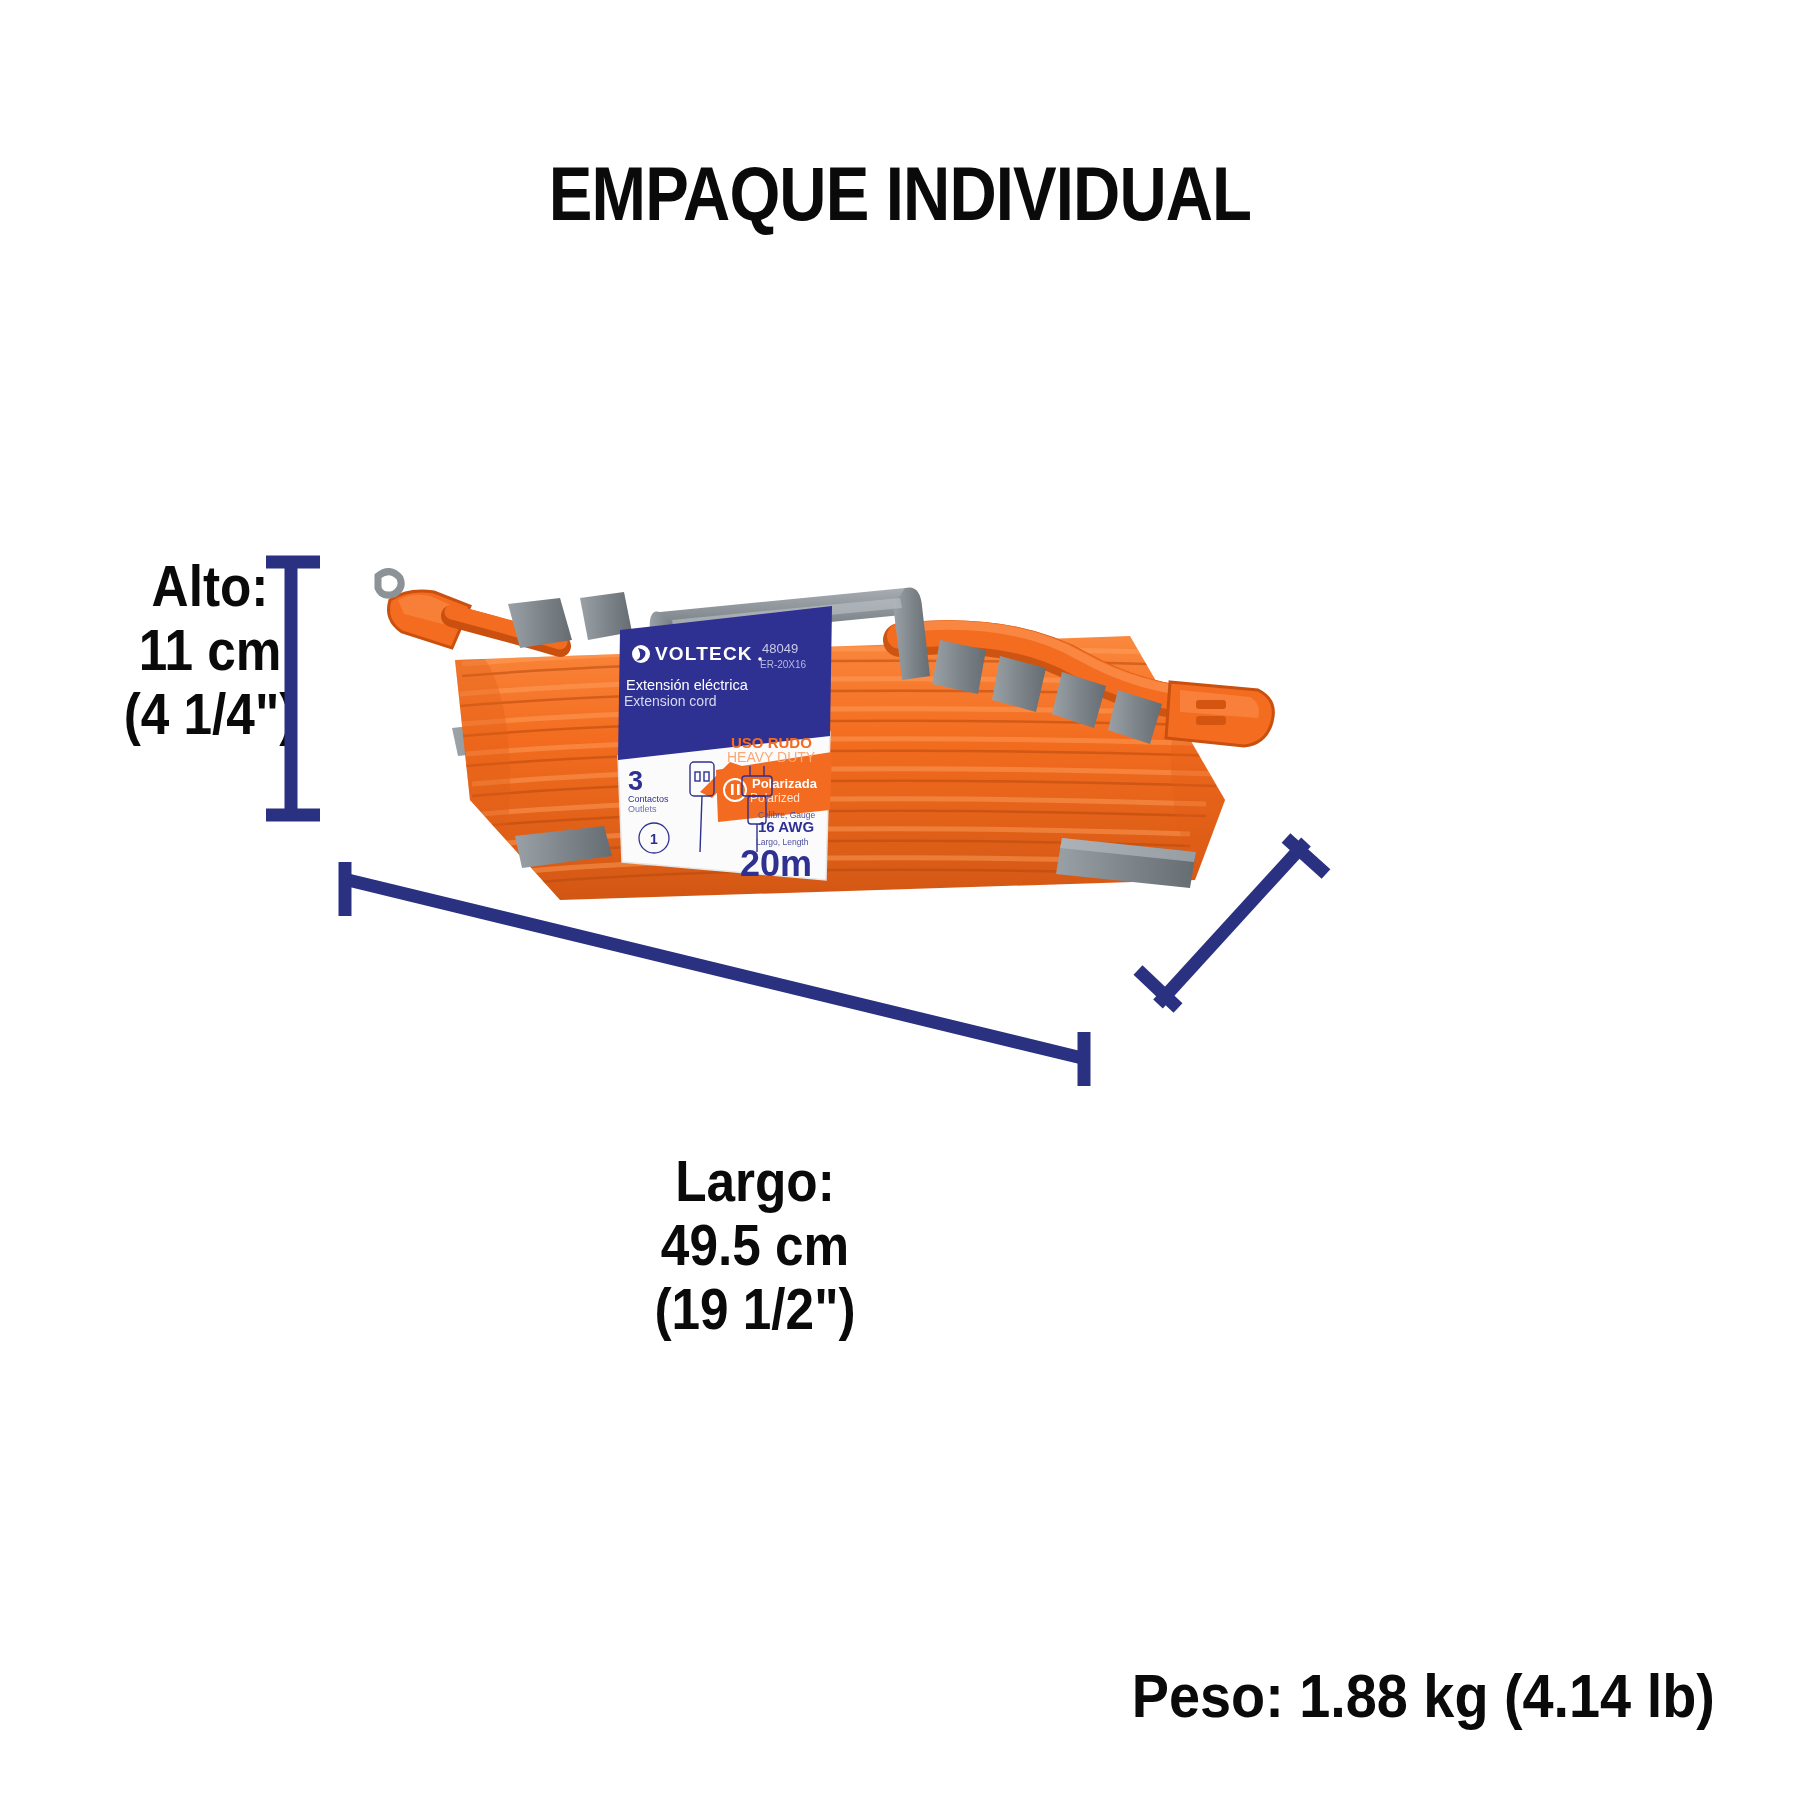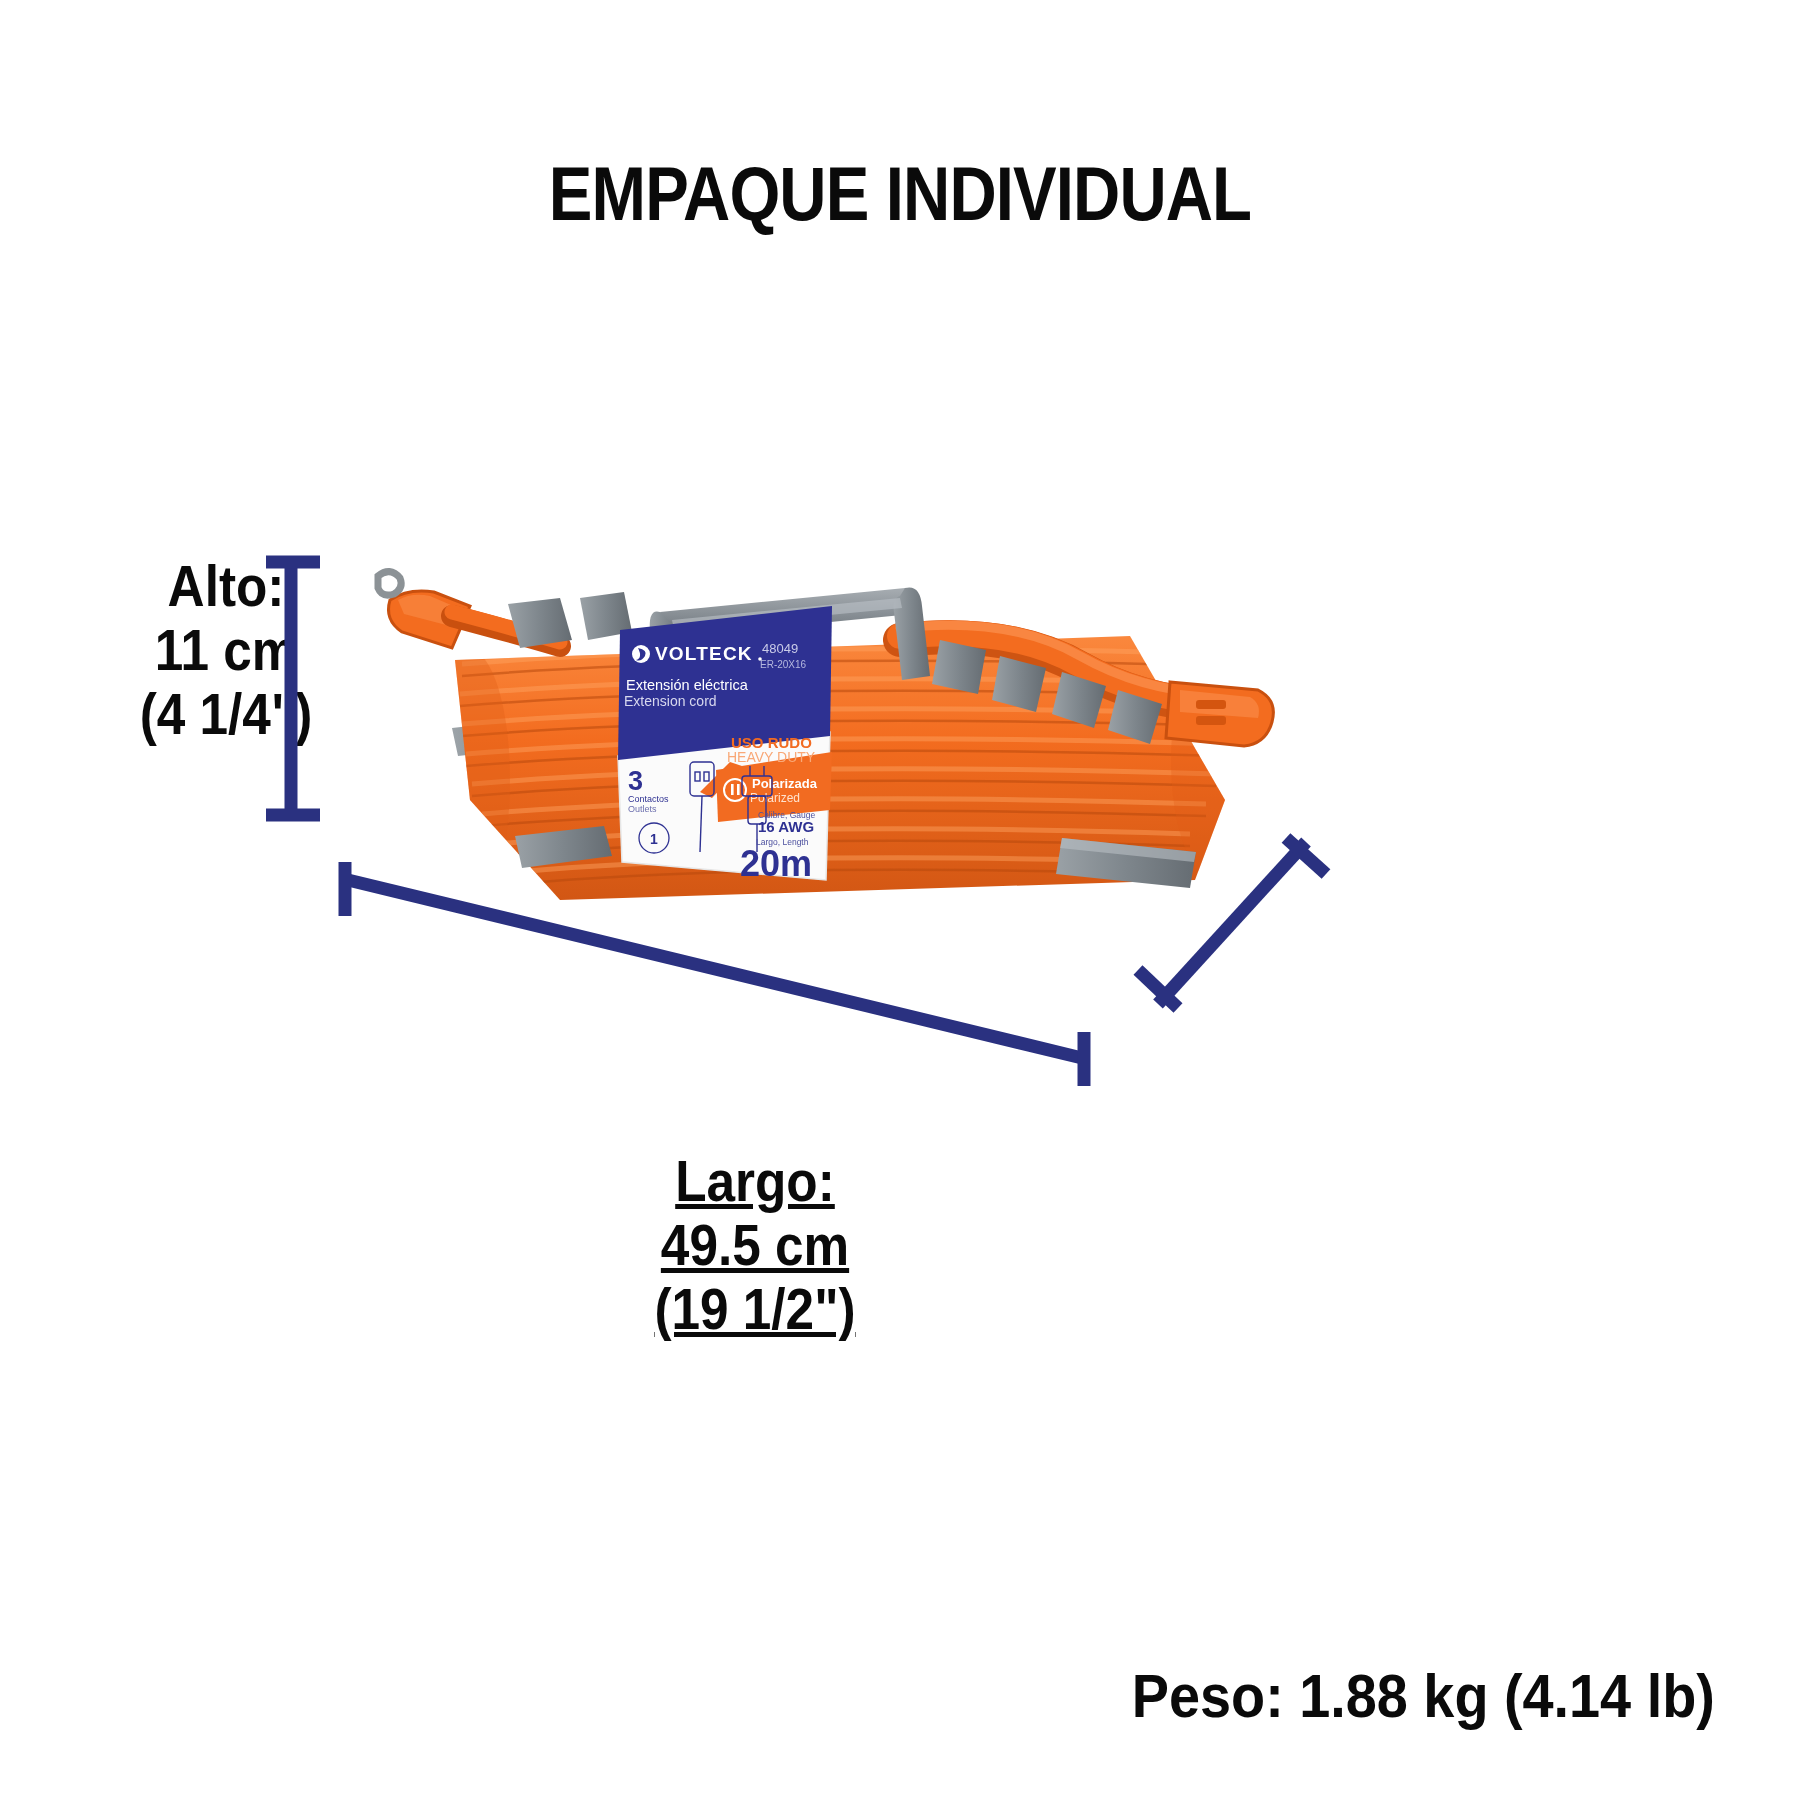--- a/index.html
+++ b/index.html
@@ -51,29 +51,28 @@
   }
   .dim-block .dim-line {
     display: block;
     transform: scaleX(0.9);
   }
   .dim-label { font-size: 57px; }
   .dim-value { font-size: 57px; }
   .dim-alt   { font-size: 57px; }
 
   #alto-block {
-    left: 76px;
+    left: 60px;
     top: 555px;
     width: 300px;
   }
   #largo-block {
     left: 545px;
     top: 1150px;
     width: 420px;
-    text-decoration: underline;
   }
   #ancho-block {
     left: 1215px;
     top: 1090px;
     width: 420px;
   }
 
   .weight-text {
     position: absolute;
     right: 85px;

